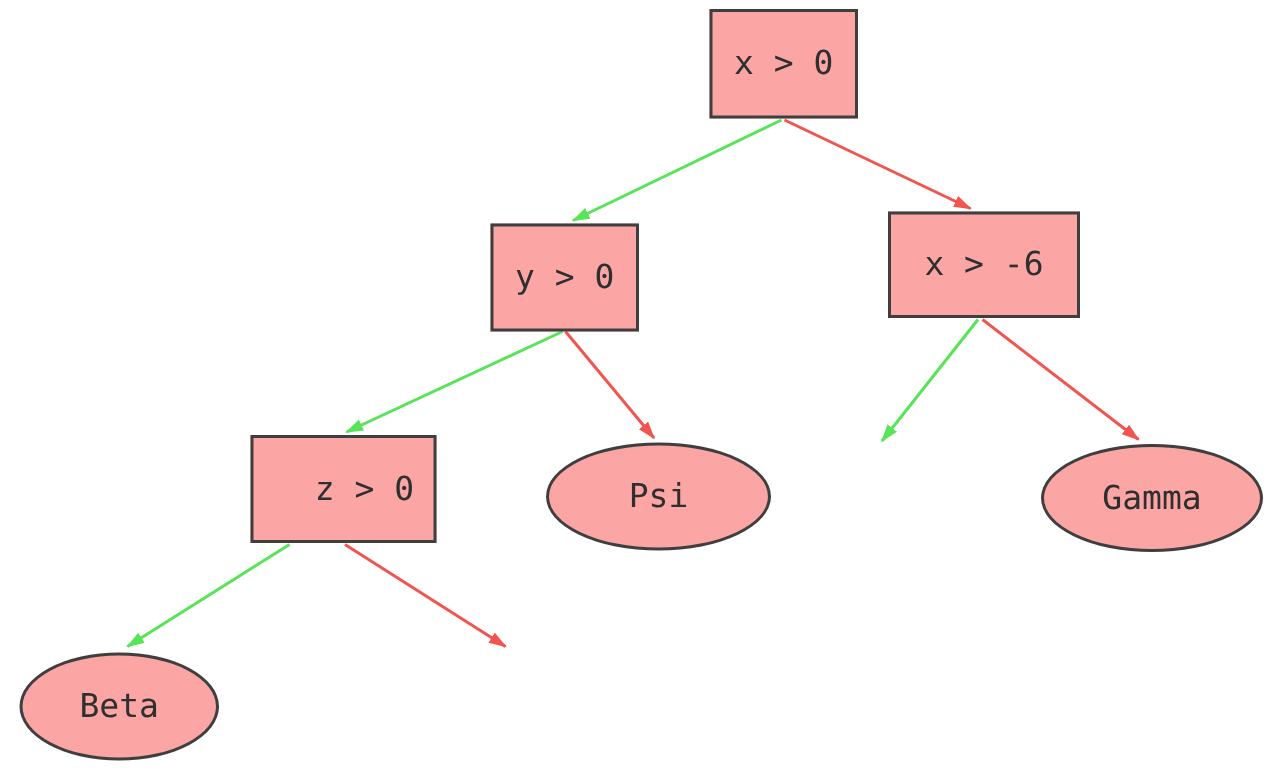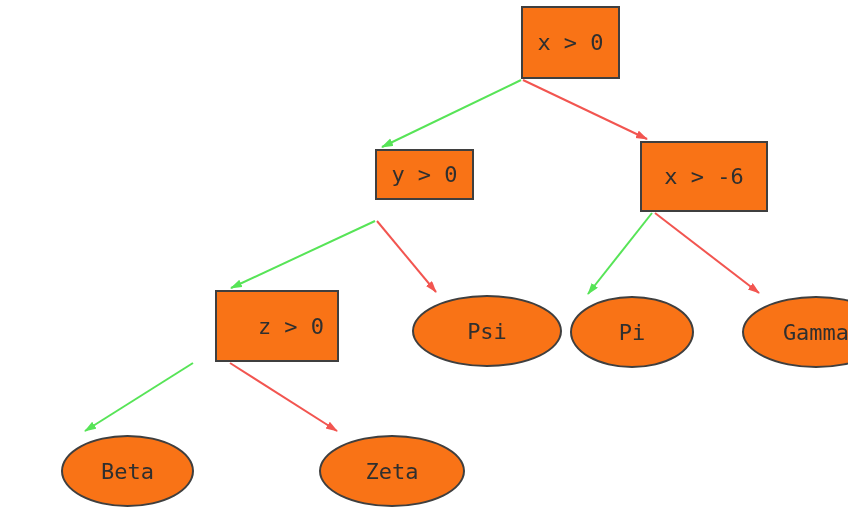--- a/index.html
+++ b/index.html
@@ -14,33 +14,32 @@
   .edges-layer {
     position: absolute;
     left: 0; top: 0;
     width: 848px; height: 516px;
     pointer-events: none;
   }
   .node {
     position: absolute;
     box-sizing: border-box;
     border: 2px solid #3f3f3f;
-    background: #f97316;
+    background: #fca5a5;
     display: flex;
     align-items: center;
     justify-content: center;
     font-size: 22px;
     color: #2f2f2f;
     white-space: pre;
-    margin-left: 48px;
   }
   .node.ellipse { border-radius: 50%; }
   
   #n-root   { left: 473px; top:   6px; width:  99px; height: 73px; }
-  #n-y0     { left: 327px; top: 149px; width:  99px; height: 51px; }
+  #n-y0     { left: 327px; top: 149px; width:  99px; height: 72px; }
   #n-xm6    { left: 592px; top: 141px; width: 128px; height: 71px; }
   #n-z0     { left: 167px; top: 290px; width: 124px; height: 72px; padding-left: 28px; }
   #n-psi    { left: 364px; top: 295px; width: 150px; height: 72px; justify-content: center; }
   #n-pi     { left: 522px; top: 296px; width: 124px; height: 72px; }
   #n-gamma  { left: 694px; top: 296px; width: 148px; height: 72px; }
   #n-beta   { left:  13px; top: 435px; width: 133px; height: 72px; }
   #n-zeta   { left: 271px; top: 435px; width: 146px; height: 72px; }
 </style>
 </head>
 <body>
@@ -80,29 +79,23 @@
   </div>
 
   <div id="n-z0" class="node box">
     <span>z &gt; 0</span>
   </div>
 
   <div id="n-psi" class="node ellipse">
     <span>Psi</span>
   </div>
 
-  <div id="n-pi" class="node ellipse">
-    <span>Pi</span>
-  </div>
 
   <div id="n-gamma" class="node ellipse">
     <span>Gamma</span>
   </div>
 
   <div id="n-beta" class="node ellipse">
     <span>Beta</span>
   </div>
 
-  <div id="n-zeta" class="node ellipse">
-    <span>Zeta</span>
-  </div>
 
 </div>
 
 </body></html>

